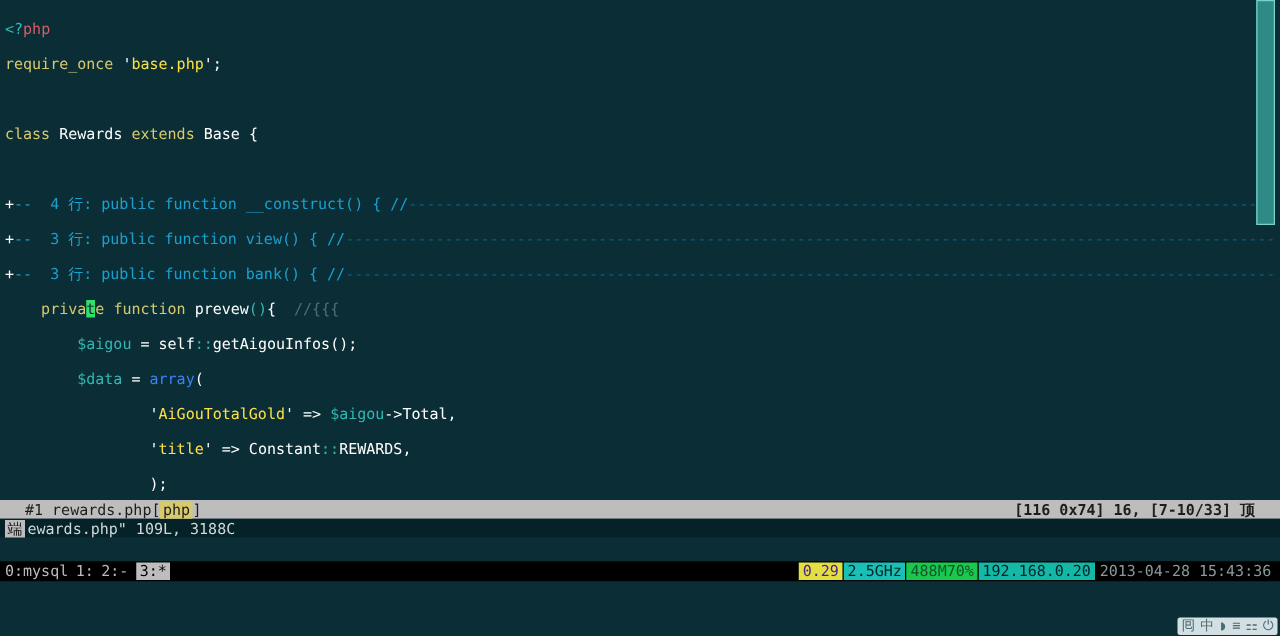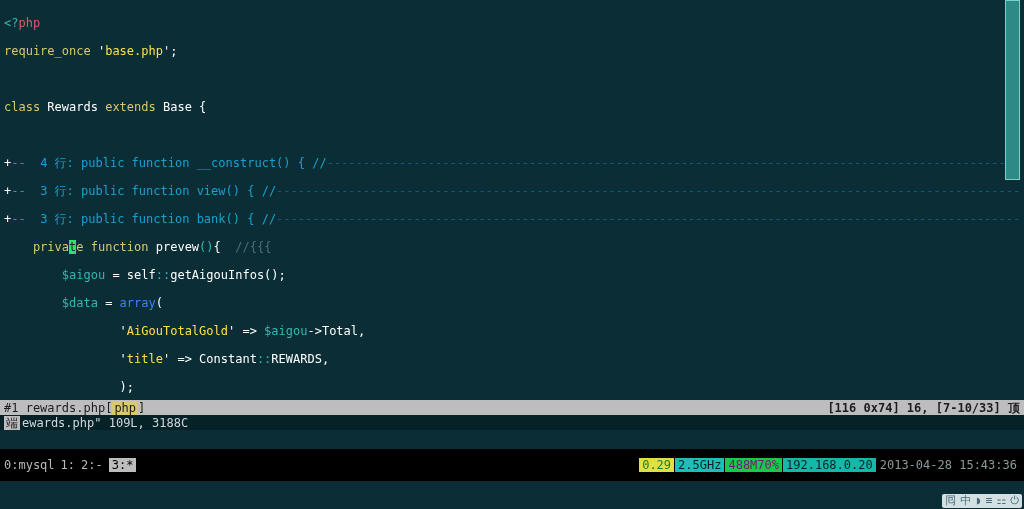--- a/index.html
+++ b/index.html
@@ -35,55 +35,55 @@
     background:#2e8a85;
     border:1px solid #7ad0cc;
   }
   .statusline1{
     height:15px;
     background:#bdbdbd;
     color:#1d1d1d;
     display:flex;
     align-items:center;
     font-size:12px;
-    padding:0 4px;
+    padding:0 20px;
   }
   .statusline1 .left{flex:0 0 auto}
   .statusline1 .mid{flex:1}
   .statusline1 .right{flex:0 0 auto;font-weight:bold}
   .php-badge{background:#d7c96e;color:#1d1d1d;padding:0 2px}
   .statusline2{
     height:15px;
     background:#052228;
     color:#cfd8da;
     display:flex;
     align-items:center;
     padding:0 4px;
     font-size:12px;
   }
   .sl2-left{flex:0 0 auto}
   .sl2-mid{flex:1}
   .statusline2 .kanji{background:#bdbdbd;color:#1d1d1d;padding:0 2px;margin-right:2px}
   .gap{height:19px;background:#0b2e36}
   .bottombar{
-    height:32px;
+    height:16px;
     background:#000;
     color:#bbb;
     display:flex;
     align-items:center;
     font-size:12px;
     padding:0 4px;
   }
   .bottombar .seg{margin-right:6px}
   .bottombar .hl{background:#bdbdbd;color:#000;padding:0 3px}
   .bottombar .spacer{flex:1}
   .badge{padding:0 3px;margin-left:1px}
-  .badge-load{background:#e2e041;color:#15803d}
+  .badge-load{background:#e2e041;color:#4c1d95}
   .badge-cpu{background:#19c0b6;color:#052228}
-  .badge-mem{background:#19c94e;color:#701a75}
+  .badge-mem{background:#19c94e;color:#14532d}
   .badge-ip{background:#14b8a6;color:#052228}
   .badge-time{color:#8a9a9a}
   .tray{
     position:absolute;
     right:2px;bottom:1px;
     height:14px;
     display:flex;
     align-items:center;
     gap:4px;
     background:#d2e0e3;

